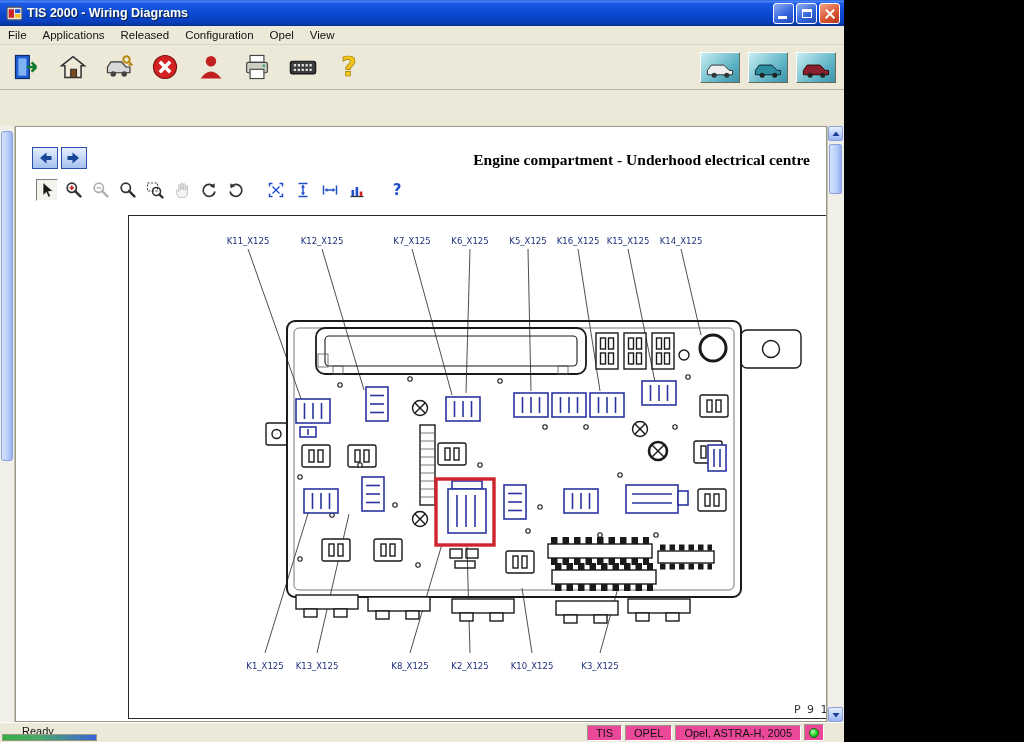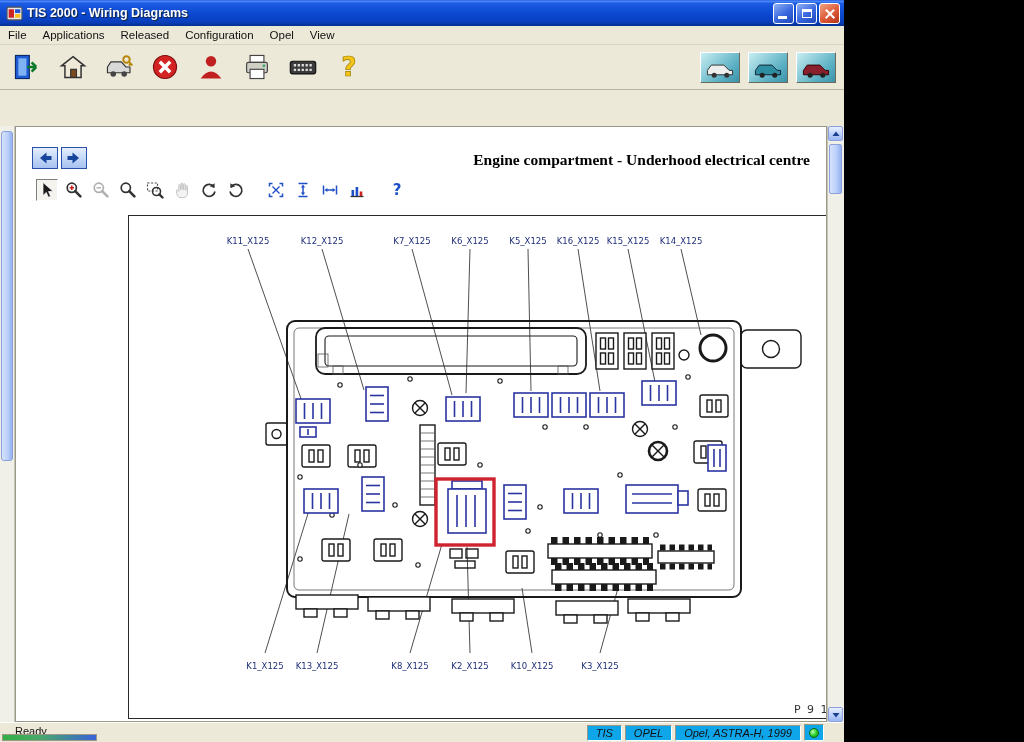--- a/index.html
+++ b/index.html
@@ -79,25 +79,25 @@
   .hs-thumb { left:17px; top:1px; width:260px; height:12px; background:linear-gradient(180deg,#d6e2fc,#bcd0fa 55%,#94b2f0); }
   .vs-up { left:0; top:0; } .vs-down { left:0; bottom:0; }
   .vs-thumb { left:1px; top:18px; width:13px; height:50px; }
 
   .released { position:absolute; right:22px; top:611px; font-family:"Liberation Serif", serif;
     font-weight:bold; font-size:17px; color:#000; white-space:nowrap; }
 
   
   .statusbar { position:absolute; left:0; right:0; bottom:0; height:20px; background:#ECE9D8;
     border-top:1px solid #fff; font-size:11px; color:#111; }
-  .ready { position:absolute; left:15px; top:2px;text-decoration:underline; }
+  .ready { position:absolute; left:22px; top:2px;text-decoration:underline; }
   .progress { position:absolute; left:2px; bottom:1px; width:95px; height:7px;
     background:linear-gradient(90deg,#33b043,#49a86a 40%,#3a62d8); border:1px solid #9a9888; }
   .cells { position:absolute; right:20px; top:1px; display:flex; gap:3px; align-items:center; }
-  .cell { border:1px solid; border-color:#9a9888 #fff #fff #9a9888; padding:1px 8px; background:#0ea5e9;font-style:italic; }
+  .cell { border:1px solid; border-color:#9a9888 #fff #fff #9a9888; padding:1px 8px; background:#ec4899; }
   .cell.led-cell { padding:1px 4px; height:17px; display:grid; place-items:center; }
   .led { width:10px; height:10px; border-radius:50%; border:1px solid #0a6a0e;
     background:radial-gradient(circle at 35% 35%, #b8ffb8, #22cc22 55%, #0e8a12); }
 </style>
 </head>
 <body>
 
 <div class="app">
 
   <div class="titlebar">
@@ -519,20 +519,20 @@
       </span>
     </div>
   </div>
 
   <div class="statusbar">
     <span class="ready">Ready</span>
     <span class="progress"></span>
     <span class="cells">
       <span class="cell">TIS</span>
       <span class="cell">OPEL</span>
-      <span class="cell">Opel, ASTRA-H, 1999</span>
+      <span class="cell">Opel, ASTRA-H, 2005</span>
       <span class="cell led-cell">
           <span class="led"></span>
         </span>
     </span>
   </div>
 
 </div>
 
 </body></html>

